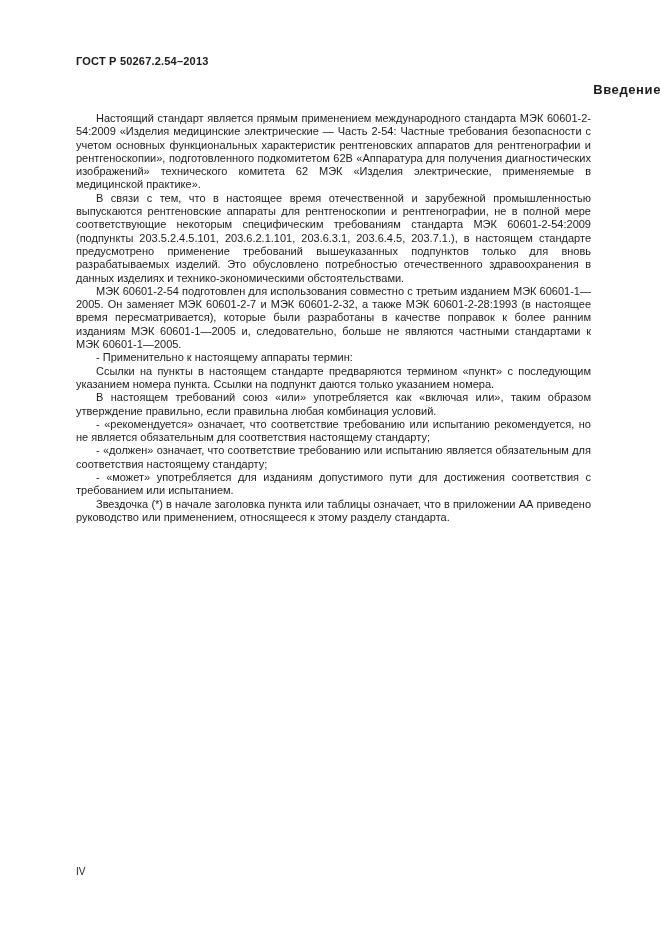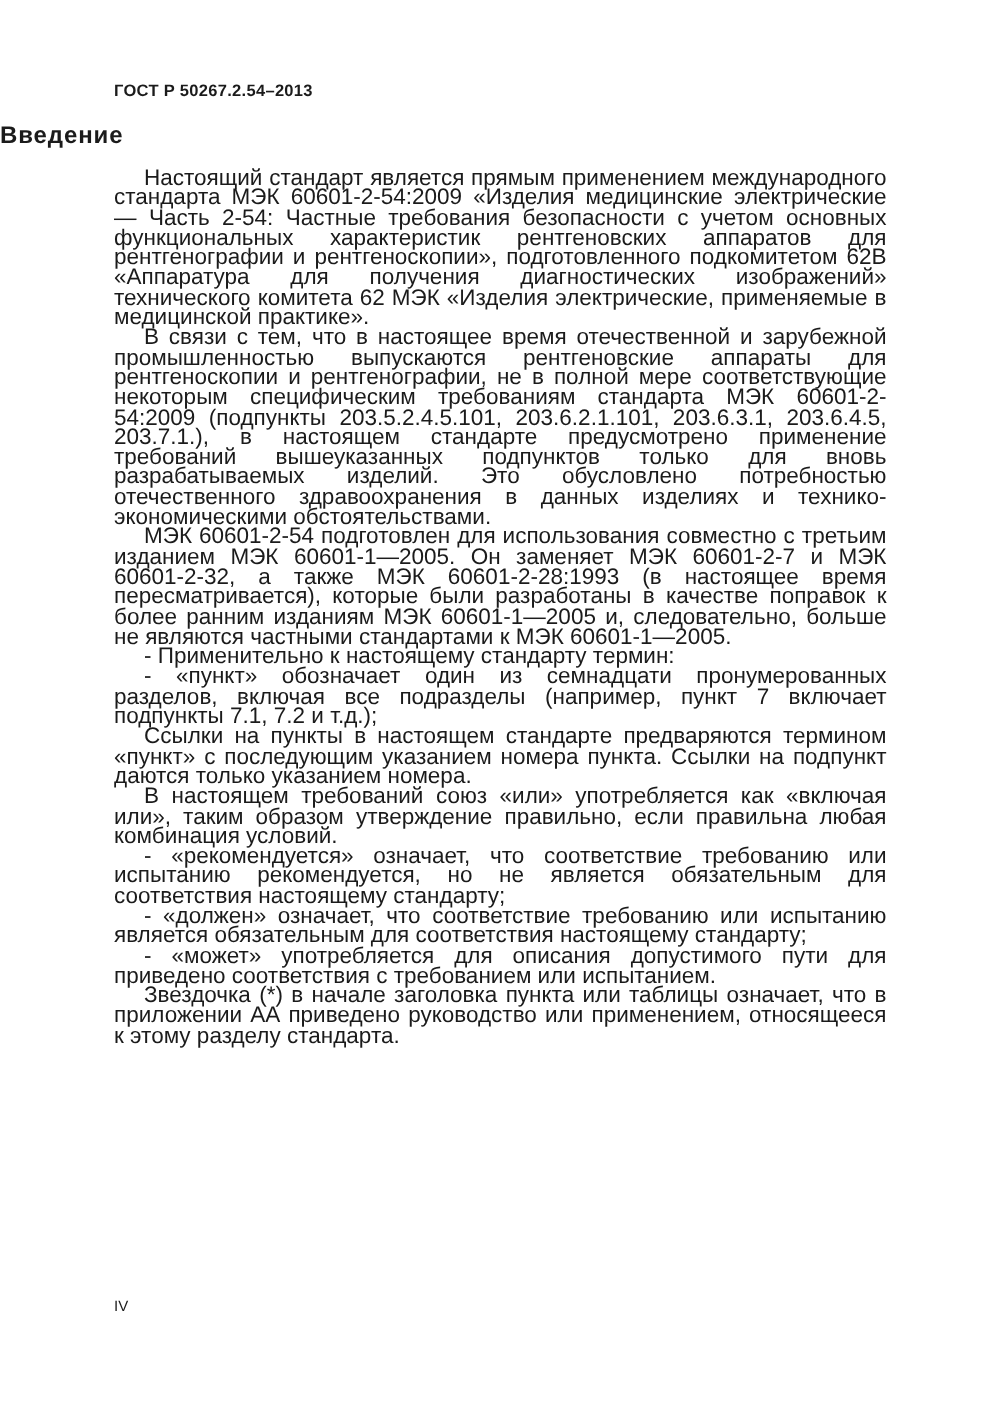--- a/index.html
+++ b/index.html
@@ -22,32 +22,32 @@
       left: 76px;
       font-size: 11px;
       font-weight: bold;
       letter-spacing: 0.2px;
     }
     .section-title {
       position: absolute;
       top: 82px;
       left: 0;
       width: 100%;
-      text-align: left;
-      font-size: 16px;
+      text-align: right;
+      font-size: 13px;
       font-weight: bold;
       margin: 0;
       letter-spacing: 0.6px;
     }
     .body-text {
       position: absolute;
       top: 112px;
       left: 76px;
       width: 515px;
-      font-size: 15px;
+      font-size: 11px;
       line-height: 13.3px;
       text-align: justify;
     }
     .body-text p {
       margin: 0;
       text-indent: 20px;
     }
     .page-footer {
       position: absolute;
       top: 866px;
@@ -60,24 +60,23 @@
 
 <div class="page">
   <div class="doc-header">ГОСТ Р 50267.2.54–2013</div>
 
   <h1 class="section-title">Введение</h1>
 
   <div class="body-text">
     <p>Настоящий стандарт является прямым применением международного стандарта МЭК 60601-2-54:2009 «Изделия медицинские электрические — Часть 2-54: Частные требования безопасности с учетом основных функциональных характеристик рентгеновских аппаратов для рентгенографии и рентгеноскопии», подготовленного подкомитетом 62В «Аппаратура для получения диагностических изображений» технического комитета 62 МЭК «Изделия электрические, применяемые в медицинской практике».</p>
     <p>В связи с тем, что в настоящее время отечественной и зарубежной промышленностью выпускаются рентгеновские аппараты для рентгеноскопии и рентгенографии, не в полной мере соответствующие некоторым специфическим требованиям стандарта МЭК 60601-2-54:2009 (подпункты 203.5.2.4.5.101, 203.6.2.1.101, 203.6.3.1, 203.6.4.5, 203.7.1.), в настоящем стандарте предусмотрено применение требований вышеуказанных подпунктов только для вновь разрабатываемых изделий. Это обусловлено потребностью отечественного здравоохранения в данных изделиях и технико-экономическими обстоятельствами.</p>
     <p>МЭК 60601-2-54 подготовлен для использования совместно с третьим изданием МЭК 60601-1—2005. Он заменяет МЭК 60601-2-7 и МЭК 60601-2-32, а также МЭК 60601-2-28:1993 (в настоящее время пересматривается), которые были разработаны в качестве поправок к более ранним изданиям МЭК 60601-1—2005 и, следовательно, больше не являются частными стандартами к МЭК 60601-1—2005.</p>
-    <p>- Применительно к настоящему стандарту термин:</p>
-    <p>- «пункт» обозначает один из семнадцати пронумерованных разделов, включая все подразделы (например, пункт 7 включает подпункты 7.1, 7.2 и т.д.);</p>
+    <p>- Применительно к настоящему аппараты термин:</p>
     <p>Ссылки на пункты в настоящем стандарте предваряются термином «пункт» с последующим указанием номера пункта. Ссылки на подпункт даются только указанием номера.</p>
     <p>В настоящем требований союз «или» употребляется как «включая или», таким образом утверждение правильно, если правильна любая комбинация условий.</p>
     <p>- «рекомендуется» означает, что соответствие требованию или испытанию рекомендуется, но не является обязательным для соответствия настоящему стандарту;</p>
     <p>- «должен» означает, что соответствие требованию или испытанию является обязательным для соответствия настоящему стандарту;</p>
-    <p>- «может» употребляется для описания допустимого пути для приведено соответствия с требованием или испытанием.</p>
+    <p>- «может» употребляется для изданиям допустимого пути для достижения соответствия с требованием или испытанием.</p>
     <p>Звездочка (*) в начале заголовка пункта или таблицы означает, что в приложении АА приведено руководство или применением, относящееся к этому разделу стандарта.</p>
   </div>
 
   <div class="page-footer">IV</div>
 </div>
 
 </body></html>

